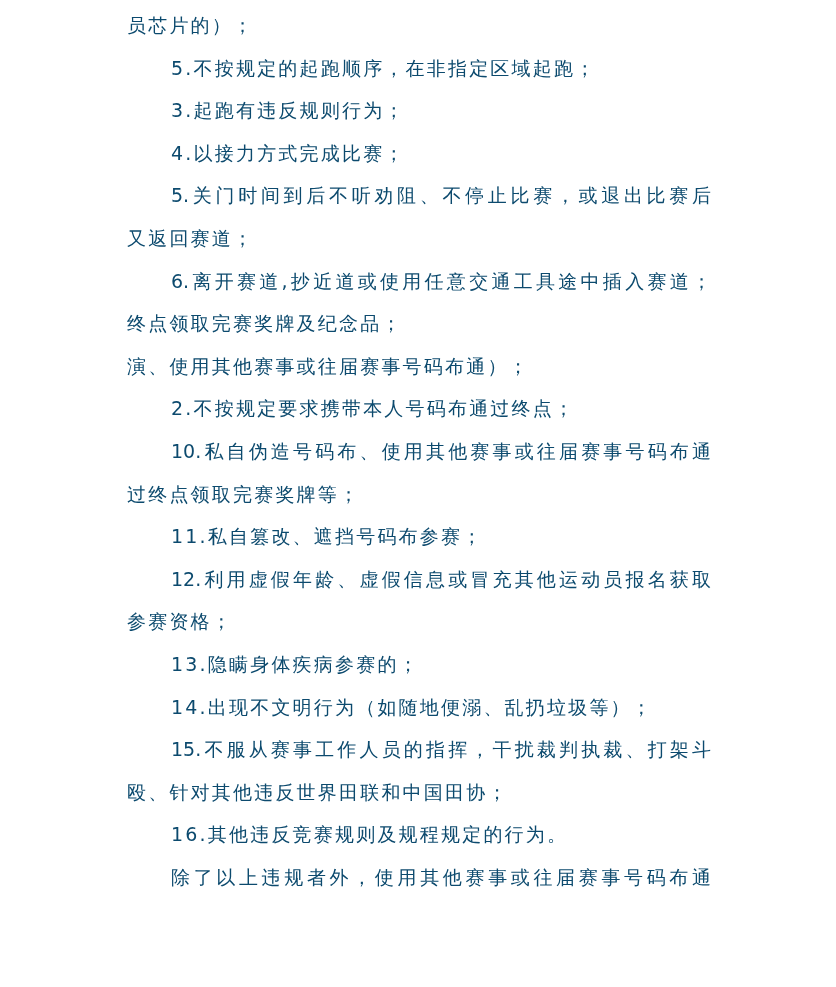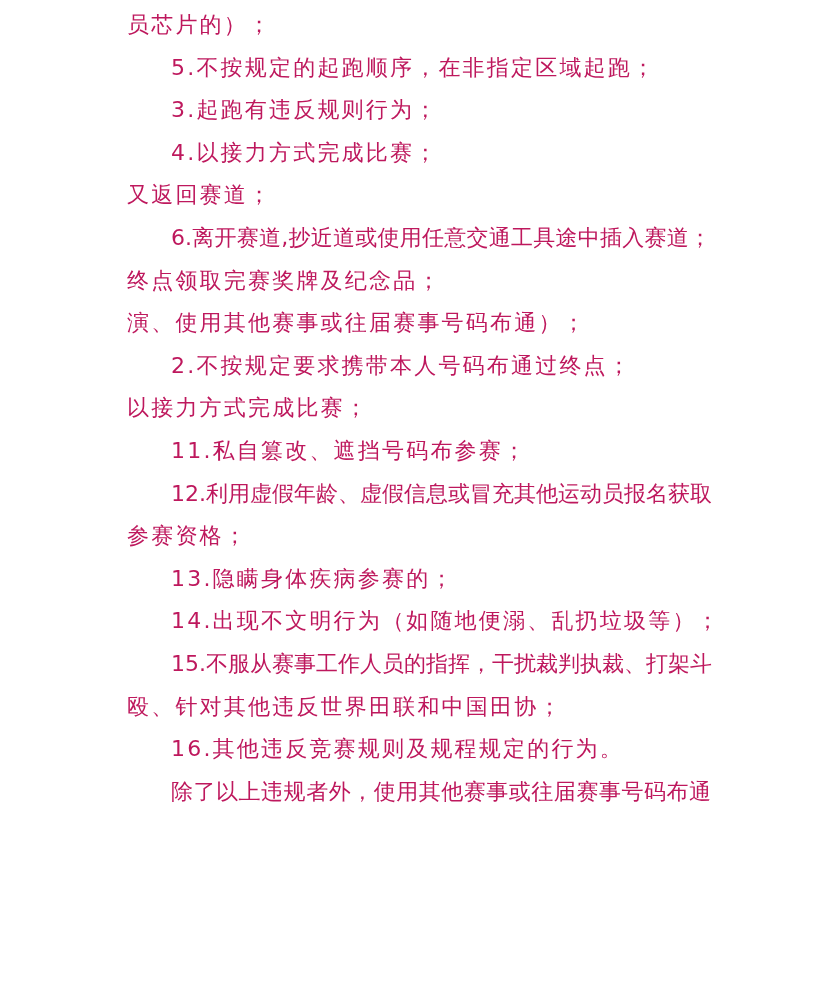--- a/index.html
+++ b/index.html
@@ -17,48 +17,50 @@
     }
     .page {
       position: absolute;
       left: 127px;
       top: 4px;
       width: 584px;
     }
     .line {
       height: 42.6px;
       line-height: 42.6px;
-      font-size: 22px;
+      font-size: 19px;
       white-space: nowrap;
       letter-spacing: 2.2px;
-      color: #be185d;
+      color: #0c4a6e;
     }
     .line.justify {
       text-align: justify;
       text-align-last: justify;
       letter-spacing: 0;
     }
     .line.indent {
       padding-left: 44px;
     }
   </style>
 </head>
 <body>
 
 <div class="page">
   <div class="line">员芯片的）；</div>
   <div class="line indent">5.不按规定的起跑顺序，在非指定区域起跑；</div>
   <div class="line indent">3.起跑有违反规则行为；</div>
   <div class="line indent">4.以接力方式完成比赛；</div>
+  <div class="line indent justify">5.关门时间到后不听劝阻、不停止比赛，或退出比赛后</div>
   <div class="line">又返回赛道；</div>
   <div class="line indent justify">6.离开赛道,抄近道或使用任意交通工具途中插入赛道；</div>
   <div class="line">终点领取完赛奖牌及纪念品；</div>
   <div class="line">演、使用其他赛事或往届赛事号码布通）；</div>
   <div class="line indent">2.不按规定要求携带本人号码布通过终点；</div>
-  <div class="line">以接力方式完成比赛；</div>
+  <div class="line indent justify">10.私自伪造号码布、使用其他赛事或往届赛事号码布通</div>
+  <div class="line">过终点领取完赛奖牌等；</div>
   <div class="line indent">11.私自篡改、遮挡号码布参赛；</div>
   <div class="line indent justify">12.利用虚假年龄、虚假信息或冒充其他运动员报名获取</div>
   <div class="line">参赛资格；</div>
   <div class="line indent">13.隐瞒身体疾病参赛的；</div>
   <div class="line indent">14.出现不文明行为（如随地便溺、乱扔垃圾等）；</div>
   <div class="line indent justify">15.不服从赛事工作人员的指挥，干扰裁判执裁、打架斗</div>
   <div class="line">殴、针对其他违反世界田联和中国田协；</div>
   <div class="line indent">16.其他违反竞赛规则及规程规定的行为。</div>
   <div class="line indent justify">除了以上违规者外，使用其他赛事或往届赛事号码布通</div>
 </div>

